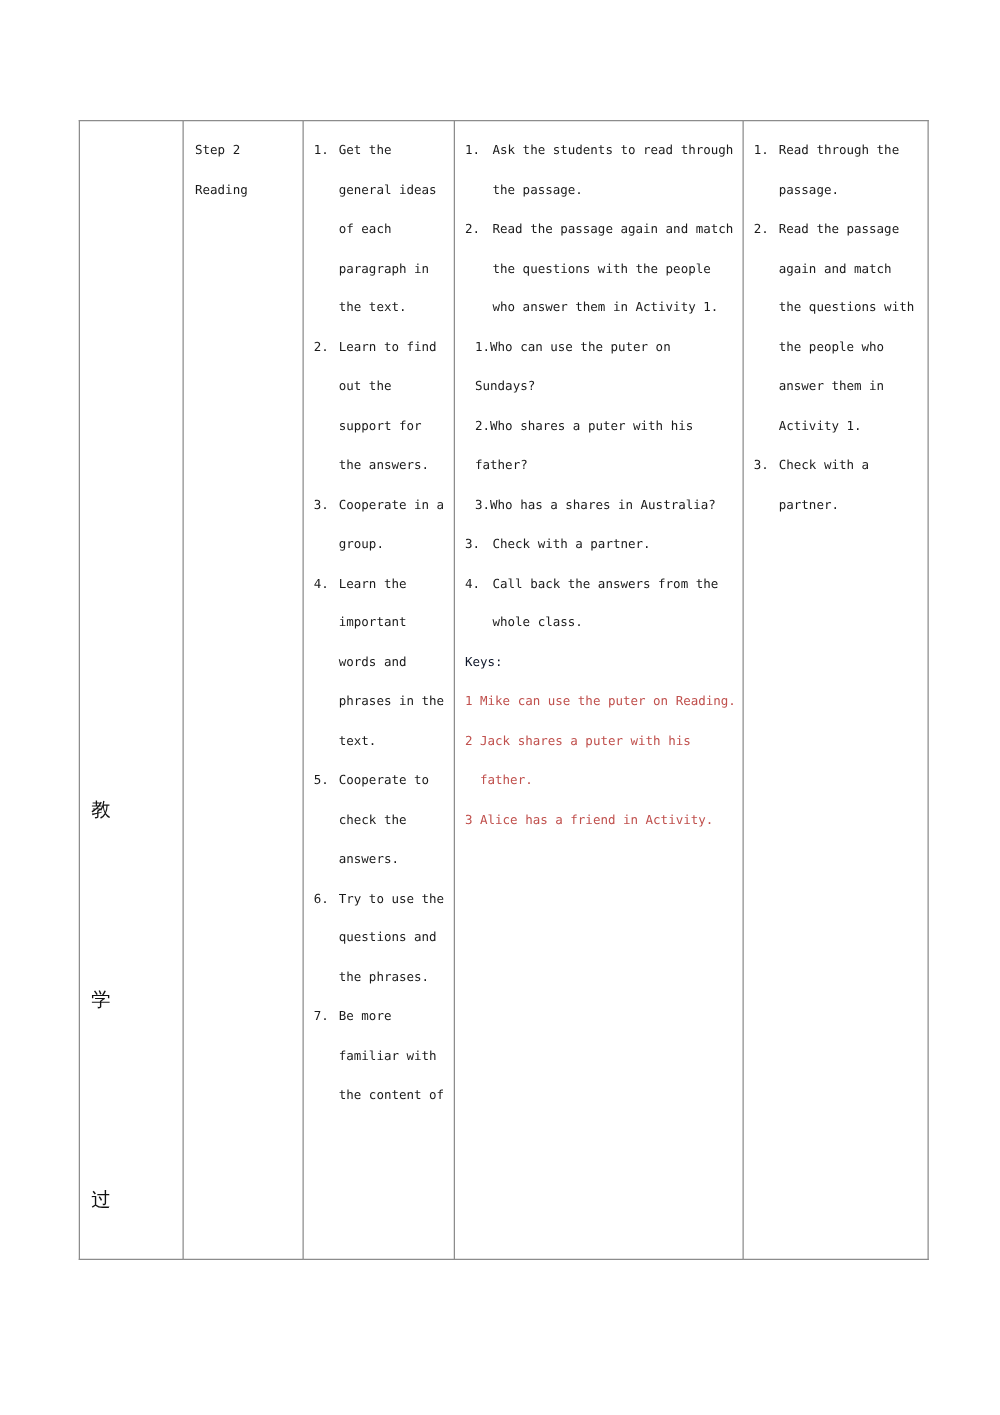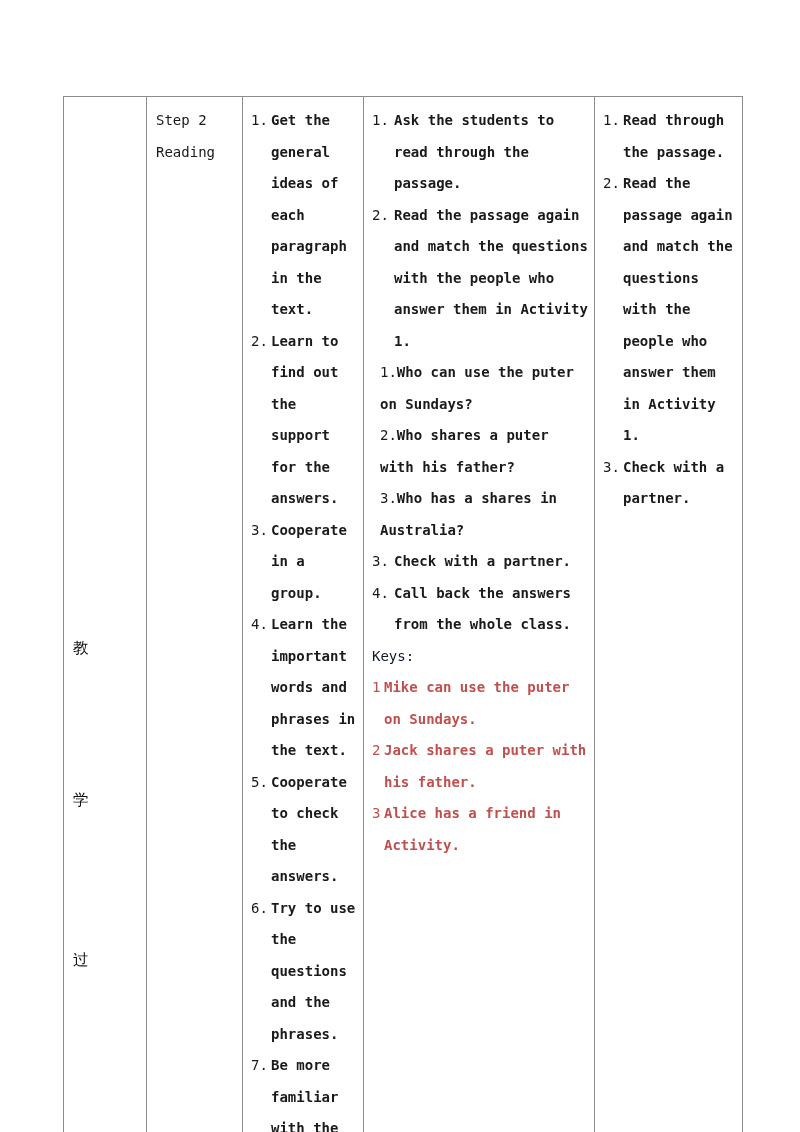--- a/index.html
+++ b/index.html
@@ -34,21 +34,21 @@
 
   
   .col-label   { width: 82px;  }
   .col-step    { width: 95px;  }
   .col-aims    { width: 120px; }
   .col-teacher { width: 230px; }
   .col-student { width: 147px; }
 
   .cell-inner {
     padding: 8px 7px 0 9px;
-    font-size: 14px;
+    font-size: 10px;
     line-height: 31.5px;
   }
   .cell-inner.tight { padding-left: 8px; padding-right: 5px; }
 
   
   .label-cell-inner {
     position: relative;
     height: 910px;
   }
   .cjk-char {
@@ -76,21 +76,20 @@
   .li-row {
     display: flex;
     align-items: flex-start;
   }
   .li-num {
     flex: 0 0 auto;
     white-space: pre;
   }
   .li-body {
     flex: 1 1 auto;
-    font-weight: bold;
   }
 
   
   .col-aims .li-num    { width: 20px; }
   .col-teacher .li-num { width: 22px; }
   .col-student .li-num { width: 20px; }
 
   
   .subq {
     padding-left: 8px;
@@ -220,21 +219,21 @@
                   <span class="li-body">Call back the answers from the whole class.</span>
                 </div>
               </li>
             </ul>
         <div class="keys-block">
           <div class="keys-title">Keys:</div>
           <ul class="plainlist" id="keys-list">
                 <li>
                   <div class="li-row">
                     <span class="li-num">1</span>
-                    <span class="li-body">Mike can use the puter on Sundays.</span>
+                    <span class="li-body">Mike can use the puter on Reading.</span>
                   </div>
                 </li>
                 <li>
                   <div class="li-row">
                     <span class="li-num">2</span>
                     <span class="li-body">Jack shares a puter with his father.</span>
                   </div>
                 </li>
                 <li>
                   <div class="li-row">

